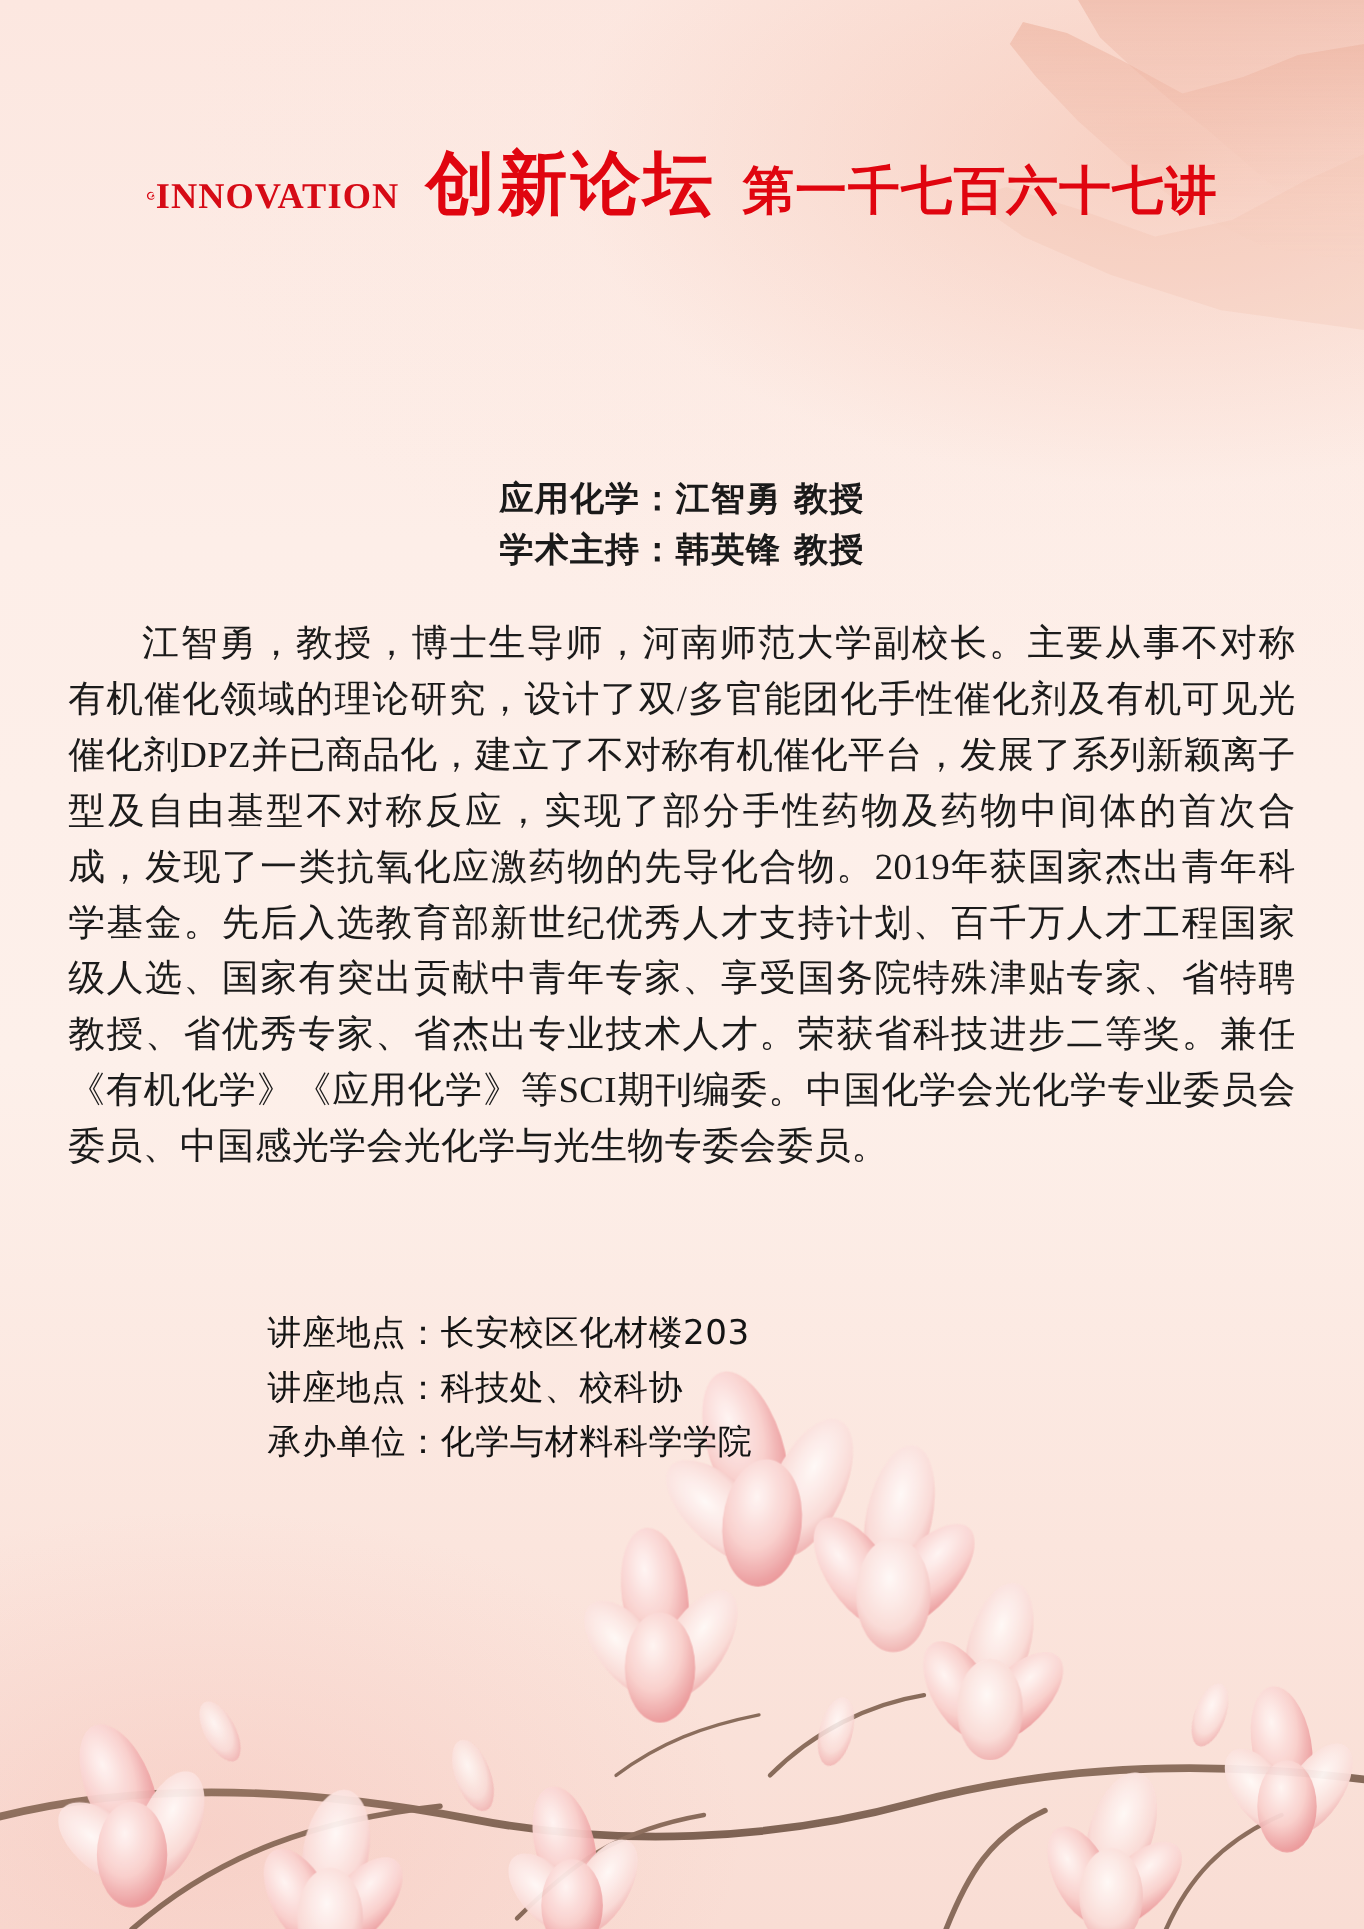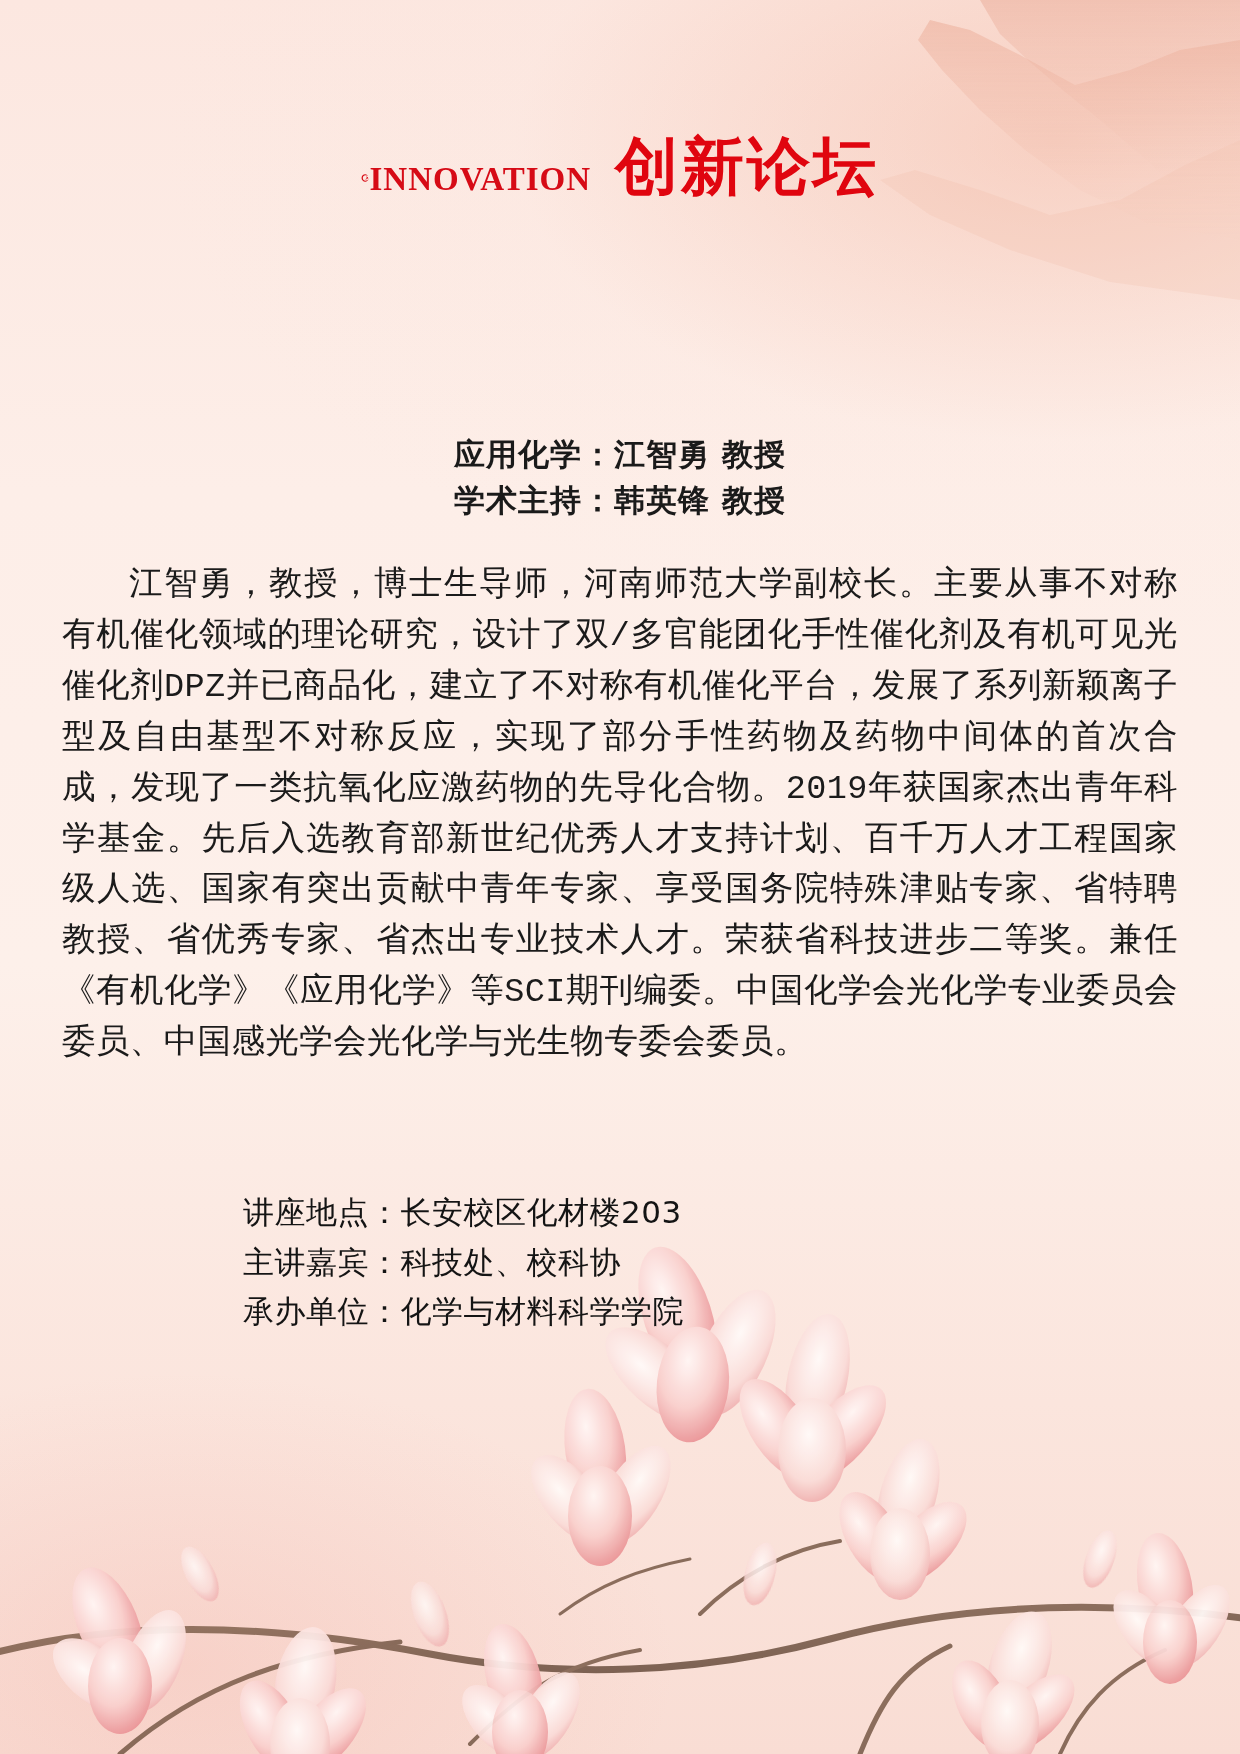--- a/index.html
+++ b/index.html
@@ -114,21 +114,21 @@
     line-height: 1.48;
     letter-spacing: 1px;
   }
 
   
   .bio {
     position: absolute;
     top: 560px;
     left: 62px;
     width: 1116px;
-    font-family: Liberation Mono, monospace;
+    font-family: Liberation Serif, serif;
     font-size: 33.5px;
     line-height: 1.52;
     color: #1b1b1b;
     text-align: justify;
     text-indent: 67px;
     letter-spacing: 0.4px;
   }
 
   
   .details {
@@ -278,30 +278,31 @@
   <div class="header">
     <div class="logo-block">
       <svg class="logo-mark" viewBox="0 0 124 120">
         <path d="M62,6 C32,6 8,30 8,60 C8,90 32,114 62,114 C86,114 106,98 112,76 C100,92 84,100 66,100 C44,100 26,82 26,60 C26,38 44,20 66,20 C80,20 92,26 100,36 C94,18 80,6 62,6 Z" fill="#d80813"></path>
         <path d="M74,34 C86,34 96,44 96,56 C96,70 84,80 70,80 C62,80 54,76 50,70 C58,74 66,74 74,70 C84,65 88,54 84,44 C82,39 78,36 74,34 Z" fill="#d80813"></path>
         <path d="M96,44 C104,52 108,62 106,72 C98,66 88,60 76,58 C84,52 90,48 96,44 Z" fill="#d80813"></path>
       </svg>
       <div class="logo-word">INNOVATION</div>
     </div>
     <div class="forum-title">创新论坛</div>
+    <div class="forum-session">第一千七百六十七讲</div>
   </div>
 
 
   <div class="people">
     <div>应用化学：江智勇  教授</div>
     <div>学术主持：韩英锋  教授</div>
   </div>
 
   <div class="bio">江智勇，教授，博士生导师，河南师范大学副校长。主要从事不对称有机催化领域的理论研究，设计了双/多官能团化手性催化剂及有机可见光催化剂DPZ并已商品化，建立了不对称有机催化平台，发展了系列新颖离子型及自由基型不对称反应，实现了部分手性药物及药物中间体的首次合成，发现了一类抗氧化应激药物的先导化合物。2019年获国家杰出青年科学基金。先后入选教育部新世纪优秀人才支持计划、百千万人才工程国家级人选、国家有突出贡献中青年专家、享受国务院特殊津贴专家、省特聘教授、省优秀专家、省杰出专业技术人才。荣获省科技进步二等奖。兼任《有机化学》《应用化学》等SCI期刊编委。中国化学会光化学专业委员会委员、中国感光学会光化学与光生物专委会委员。</div>
 
   <div class="details">
     <div>讲座地点：长安校区化材楼203</div>
-    <div>主讲嘉宾：科技处、校科协</div>
+    <div>讲座地点：科技处、校科协</div>
     <div>承办单位：化学与材料科学学院</div>
   </div>
 
 
 </div>
 
 </body></html>

